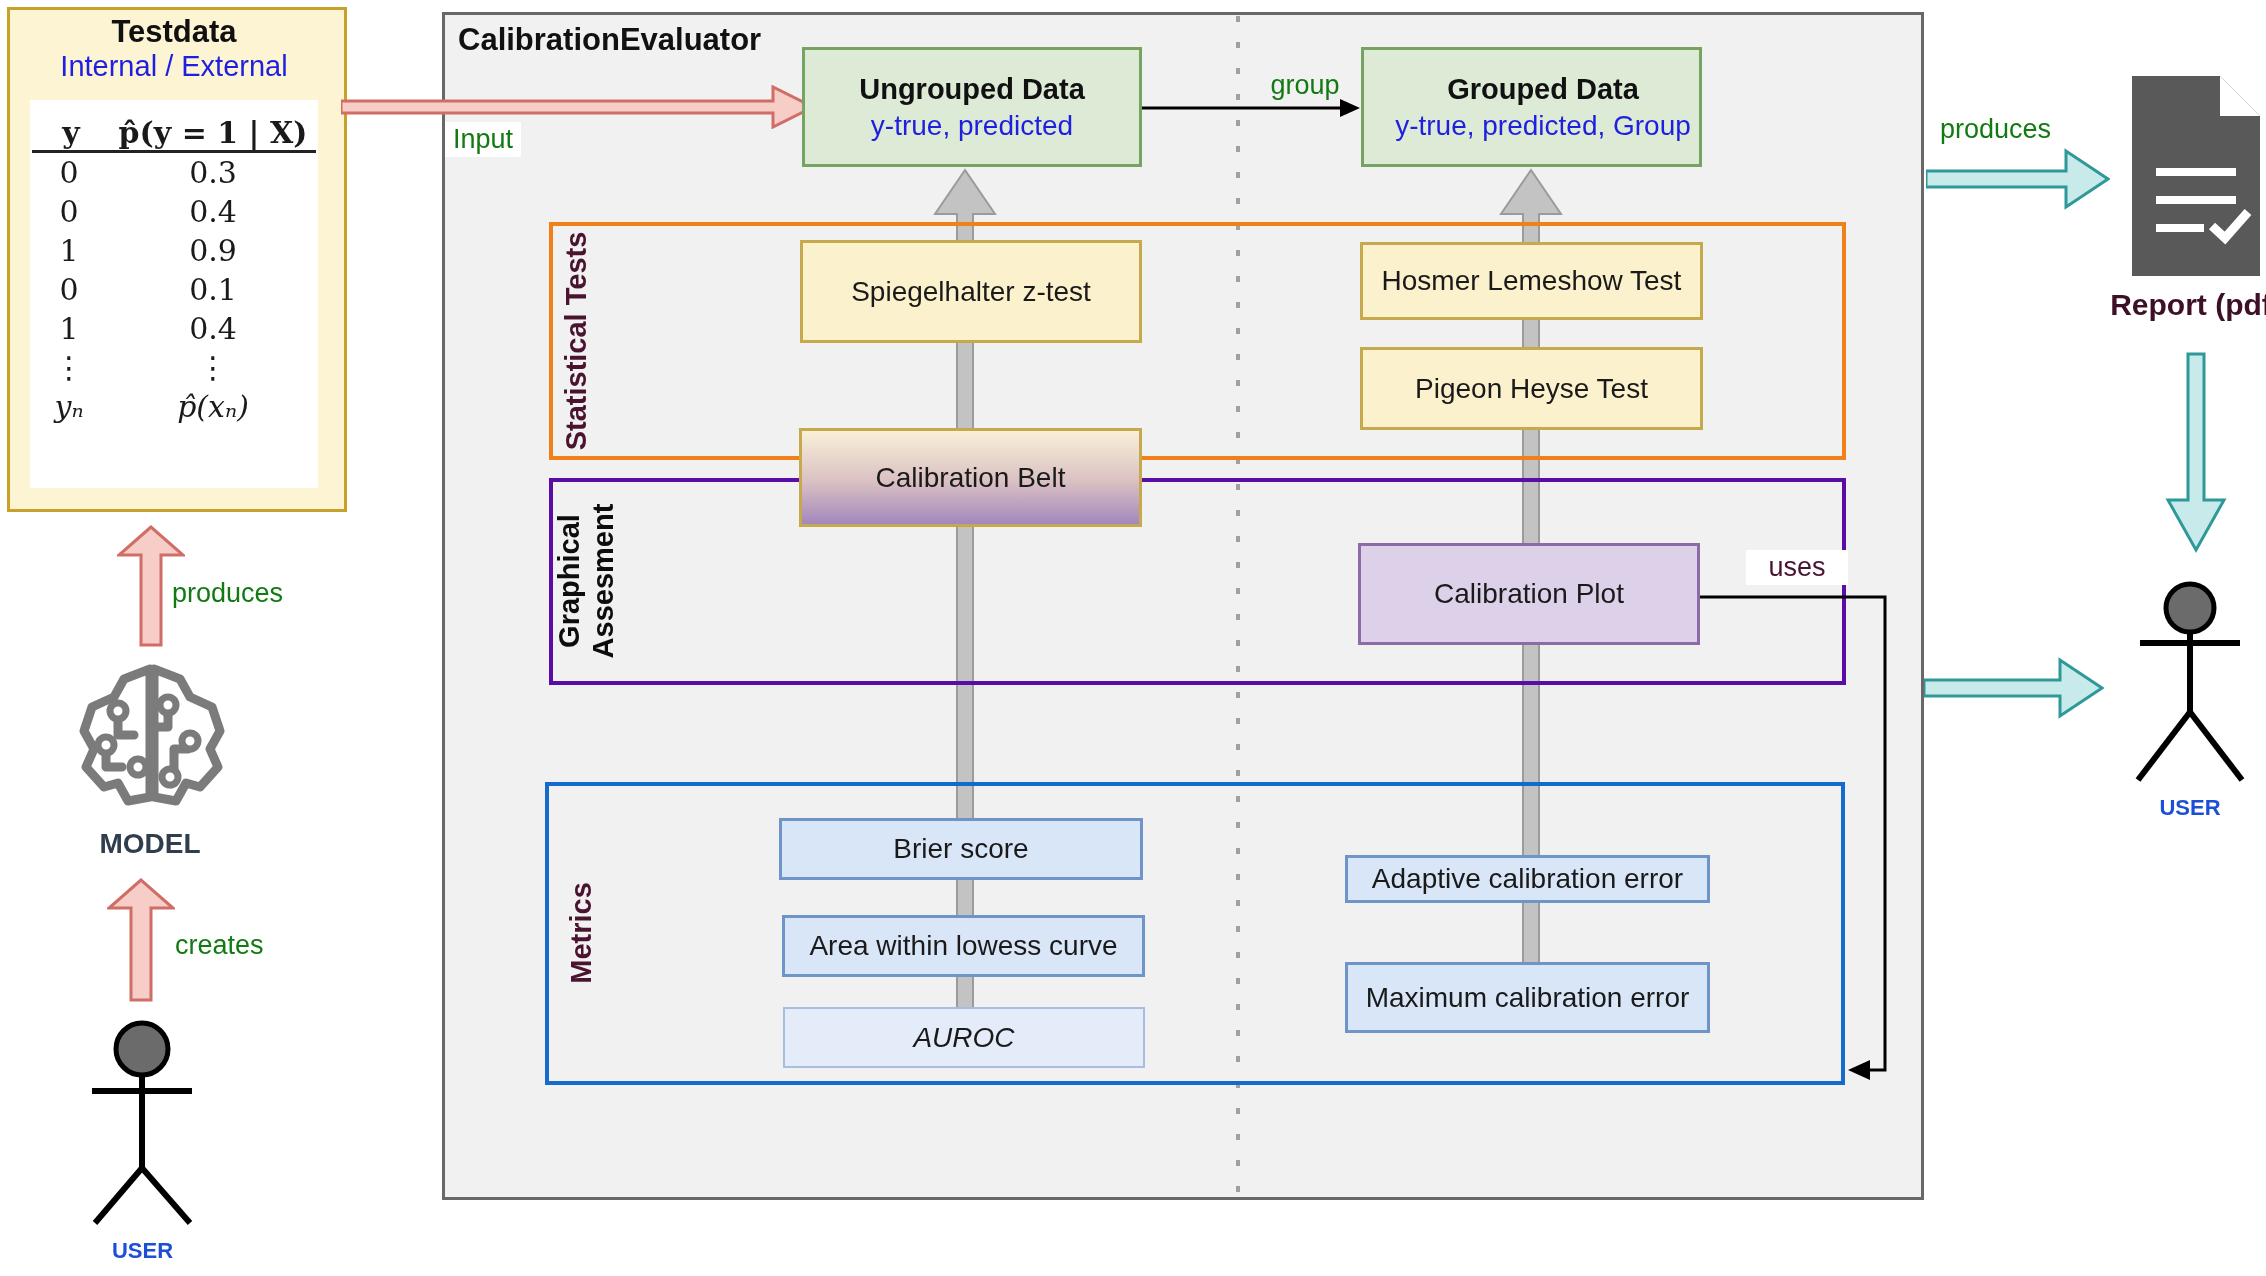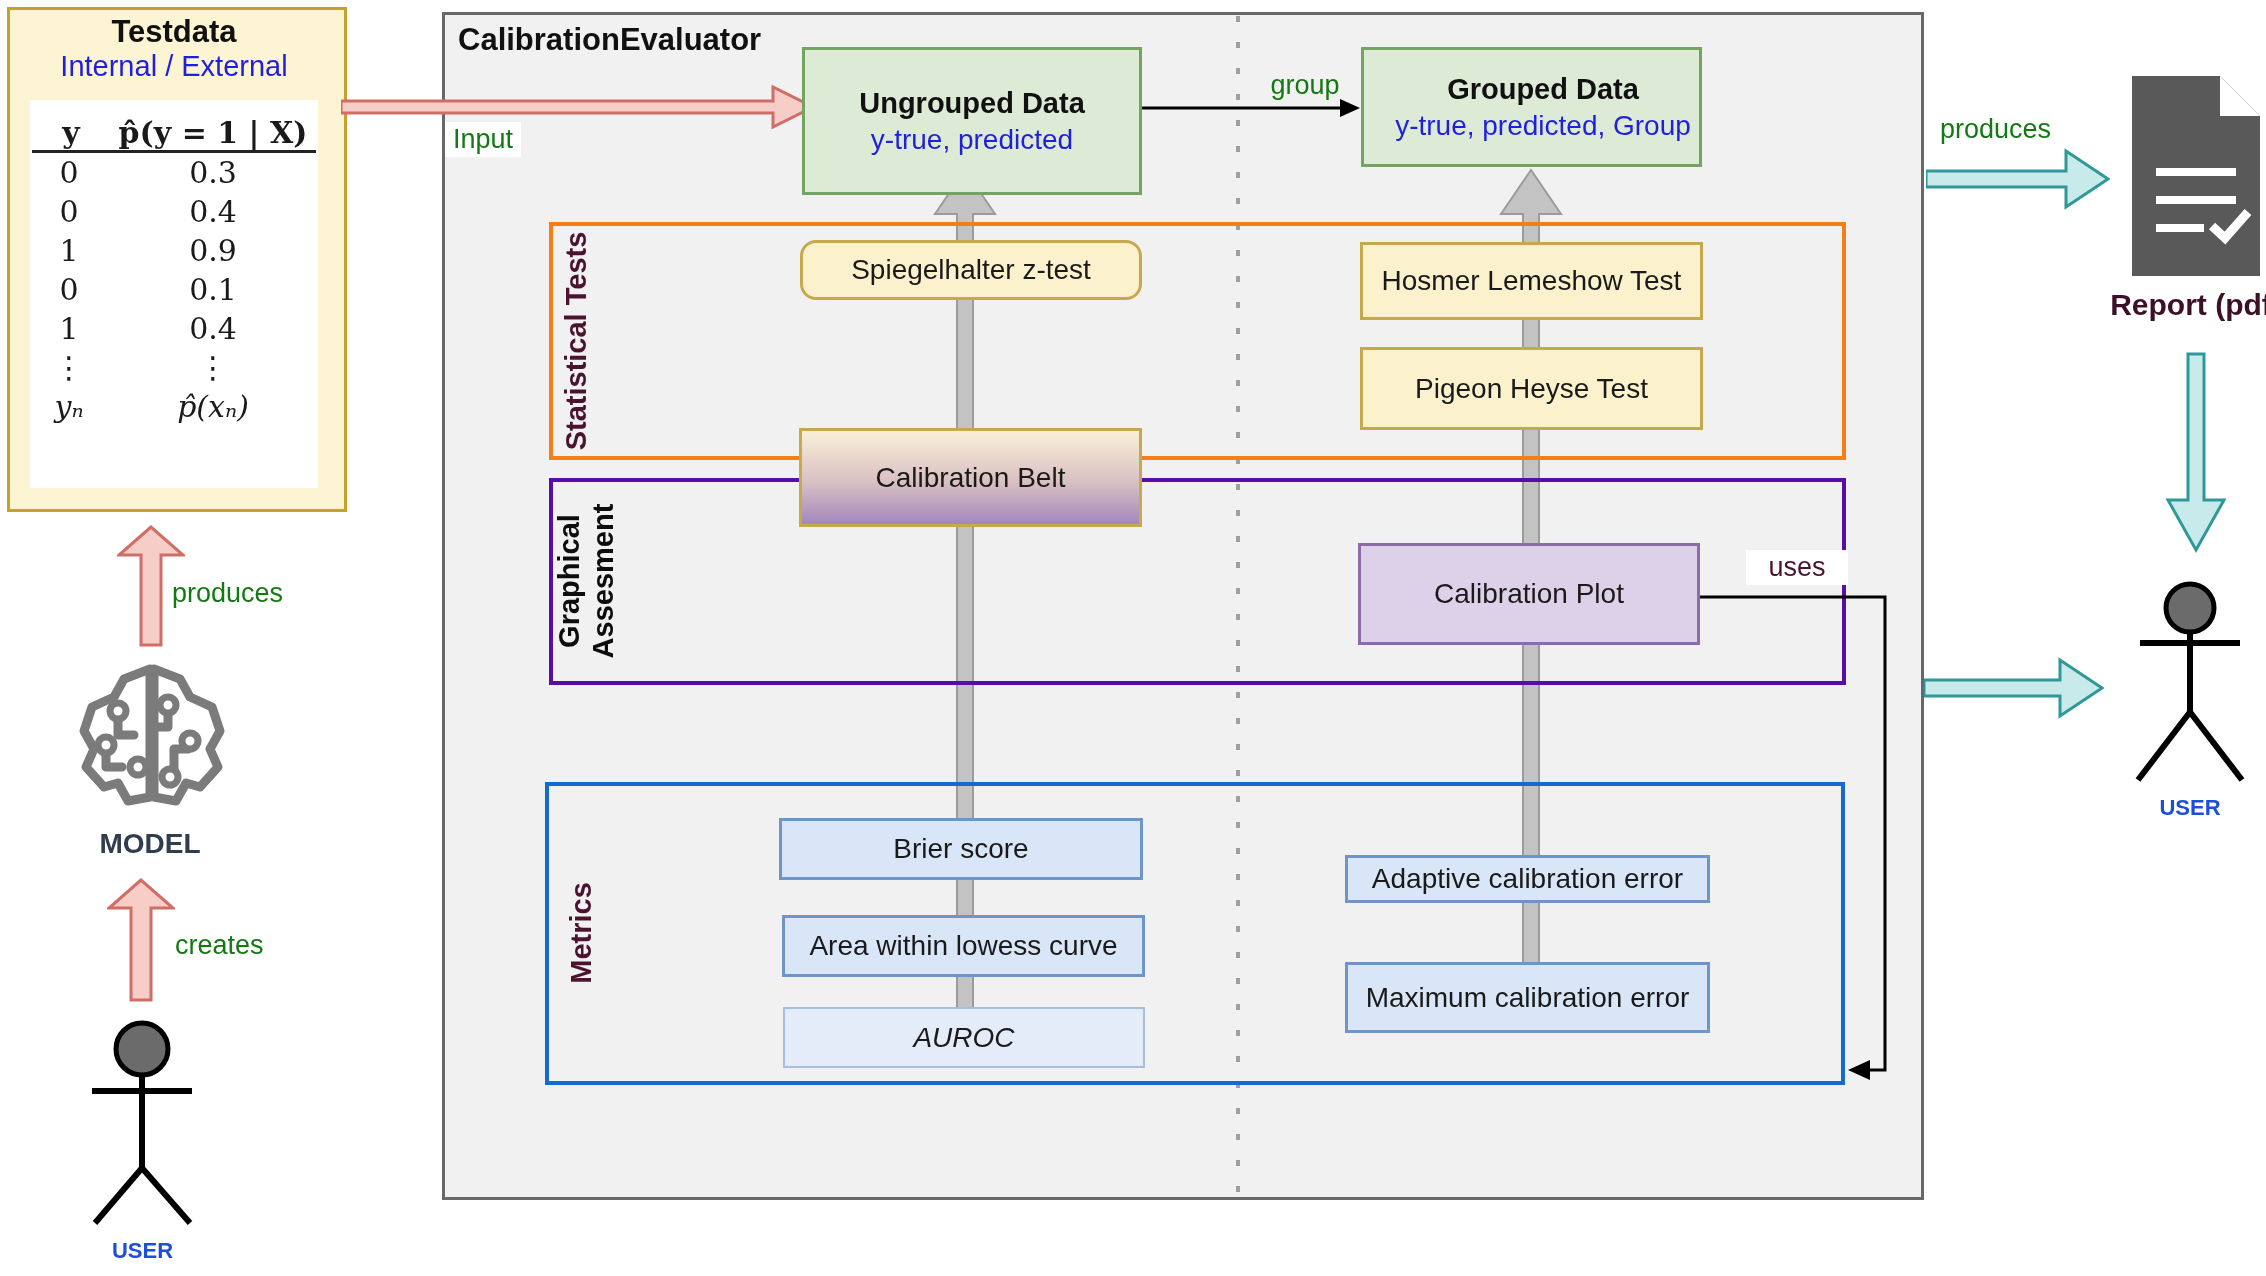--- a/index.html
+++ b/index.html
@@ -34,23 +34,23 @@
   
   .node{box-sizing:border-box;z-index:5;display:flex;flex-direction:column;align-items:center;justify-content:center;text-align:center;}
   .green{background:#dcead6;border:3px solid #75a362;}
   .green .nt{font-size:29px;font-weight:bold;color:#111;}
   .green .ns{font-size:28px;color:#1f1fe0;margin-top:4px;}
   .yellow{background:#fcf1cd;border:3px solid #c6a94d;font-size:28px;color:#1a1a1a;}
   .belt{background:linear-gradient(to bottom,#f9f0d8 0%,#d9c0c2 55%,#a387bd 100%);border:3px solid #c6a94d;font-size:28px;color:#1a1a1a;z-index:6;}
   .lav{background:#ddd1e9;border:3px solid #8d6ba6;font-size:28px;color:#1a1a1a;}
   .blue-b{background:#d9e6f8;border:3px solid #6e94c8;font-size:28px;color:#1a1a1a;}
   .blue-lite{background:#e4ecf9;border:2px solid #a8bede;font-size:28px;font-style:italic;color:#1a1a1a;}
-  .b-ungrouped{left:802px;top:47px;width:340px;height:148px;}
+  .b-ungrouped{left:802px;top:47px;width:340px;height:120px;}
   .b-grouped{left:1361px;top:47px;width:341px;height:120px;padding-left:23px;}
-  .b-spiegel{left:800px;top:240px;width:342px;height:60px;border-radius:16px;}
+  .b-spiegel{left:800px;top:240px;width:342px;height:103px;}
   .b-hosmer{left:1360px;top:242px;width:343px;height:78px;}
   .b-pigeon{left:1360px;top:347px;width:343px;height:83px;}
   .b-belt{left:799px;top:428px;width:343px;height:99px;}
   .b-plot{left:1358px;top:543px;width:342px;height:102px;}
   .b-brier{left:779px;top:818px;width:364px;height:62px;}
   .b-lowess{left:782px;top:915px;width:363px;height:62px;}
   .b-auroc{left:783px;top:1007px;width:362px;height:61px;}
   .b-adaptive{left:1345px;top:855px;width:365px;height:48px;}
   .b-maximum{left:1345px;top:962px;width:365px;height:71px;}
   

